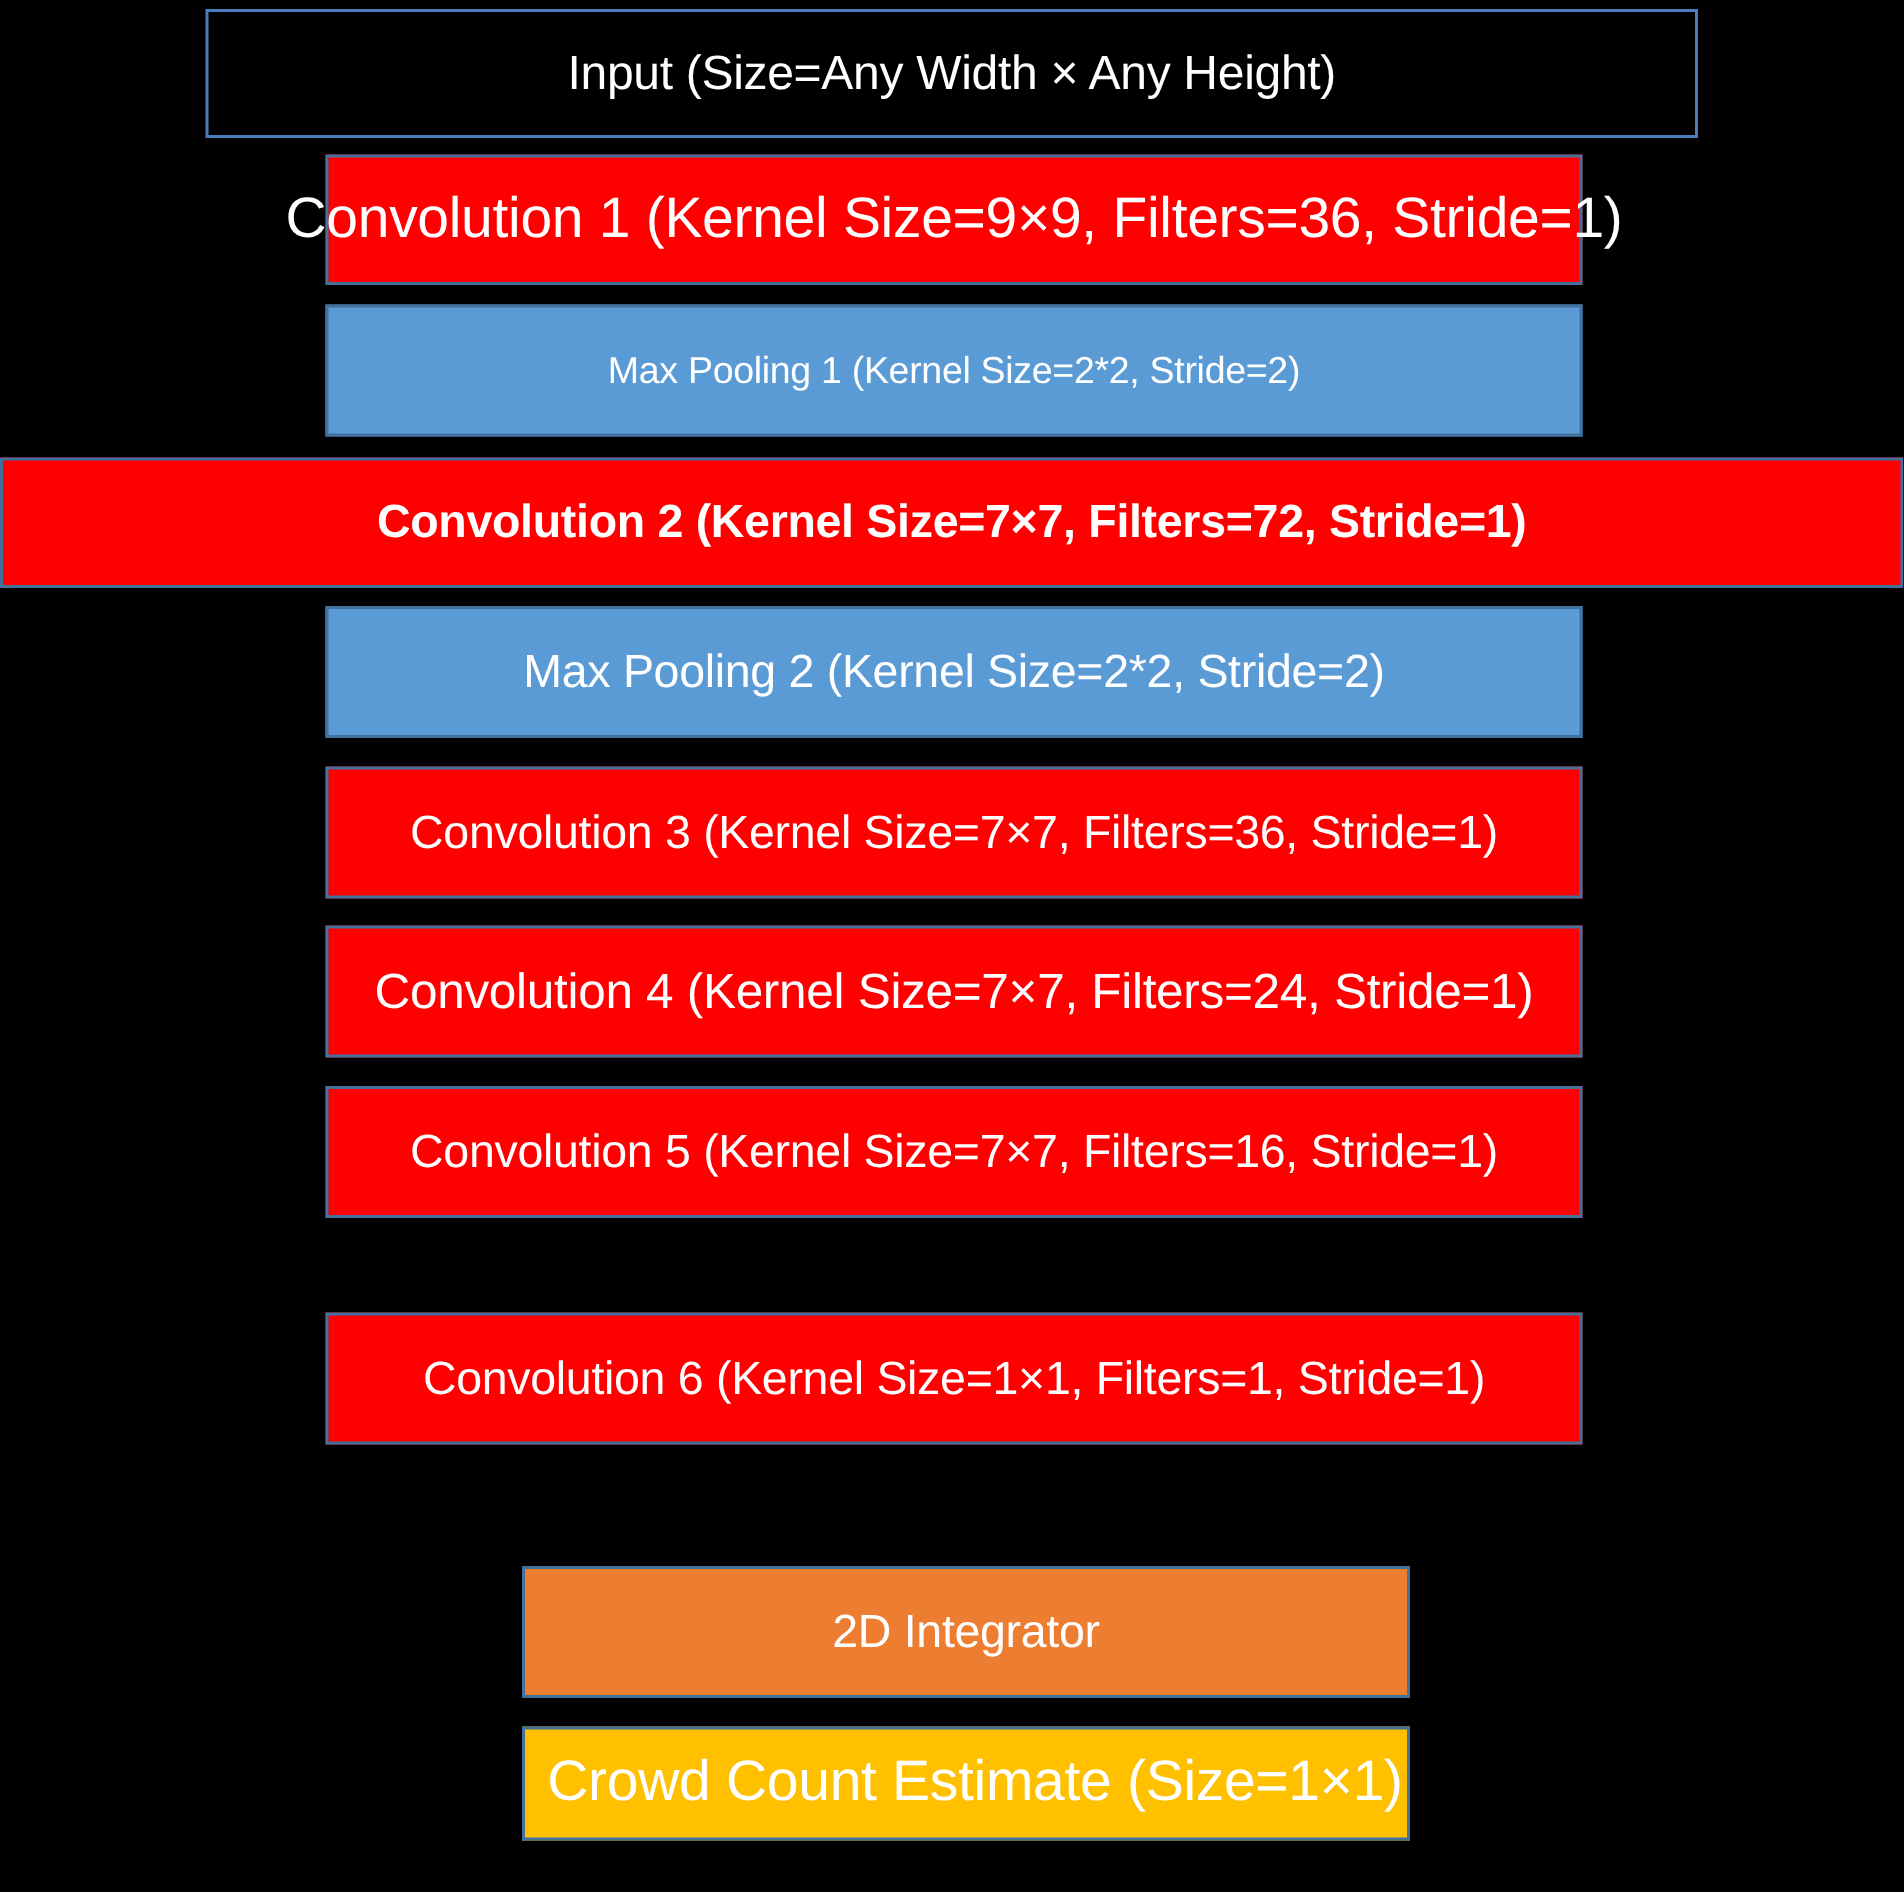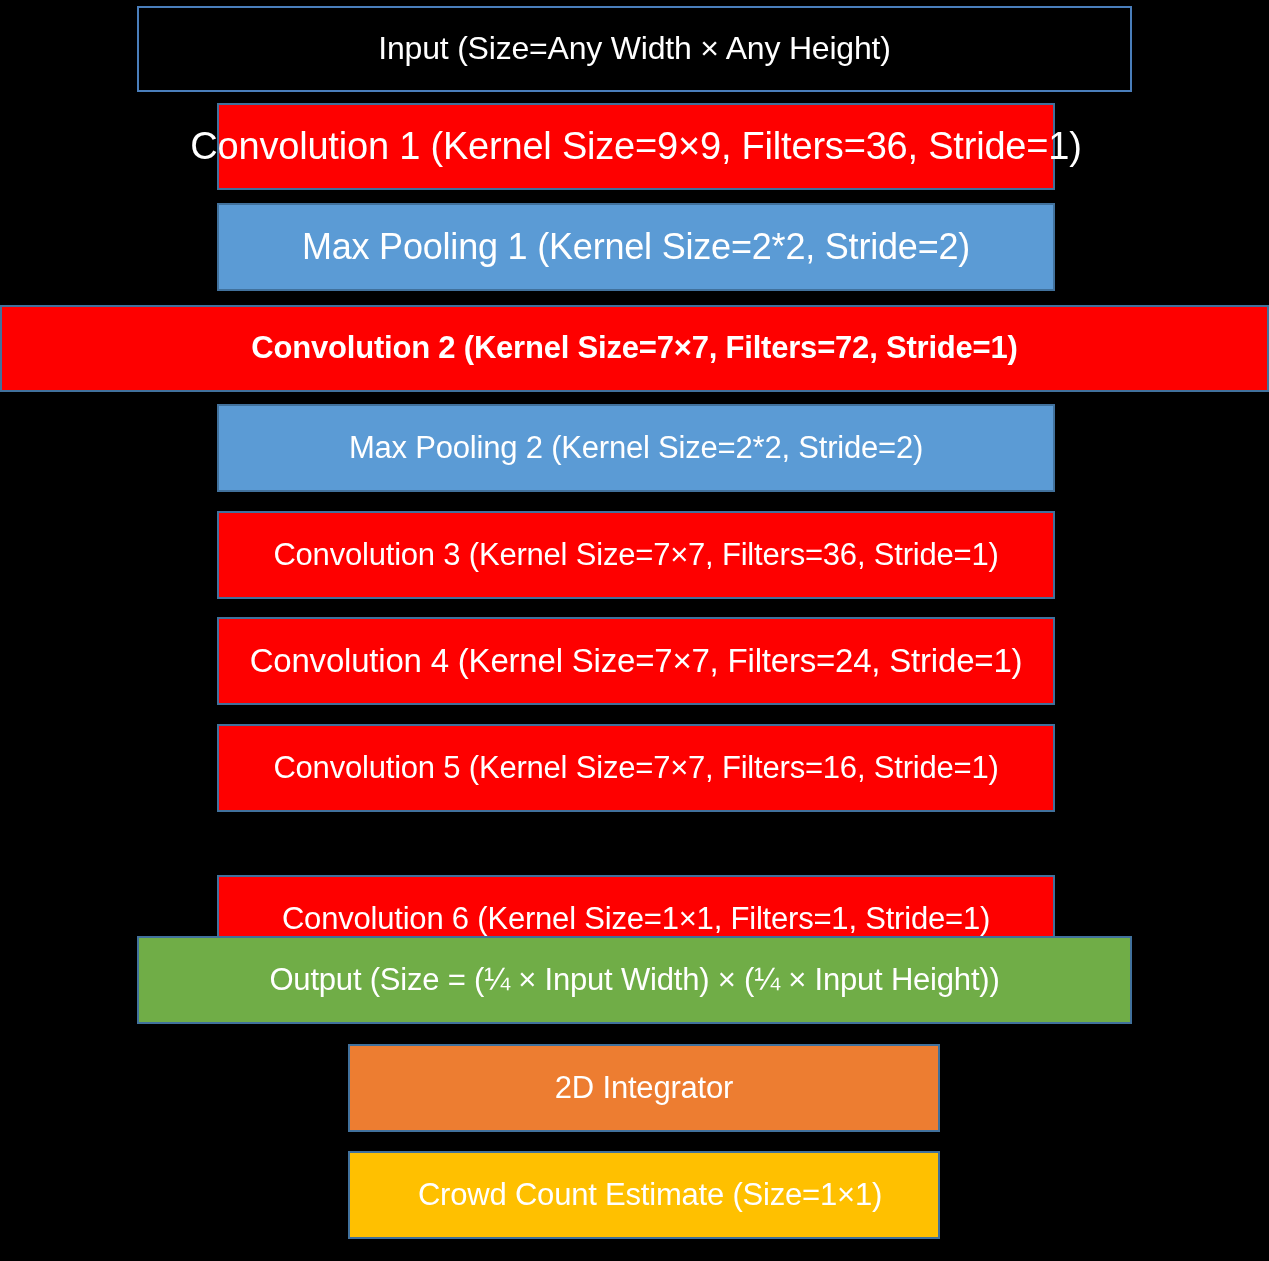--- a/index.html
+++ b/index.html
@@ -55,21 +55,21 @@
 <div id="canvas">
 
   <div class="layer-box fill-input w-wide" style="top:6px; height:86px; font-size:32px;">
     <span class="layer-label">Input (Size=Any Width × Any Height)</span>
   </div>
 
   <div class="layer-box fill-conv w-std" style="top:103px; height:87px; font-size:38px;">
     <span class="layer-label">Convolution 1 (Kernel Size=9×9, Filters=36, Stride=1)</span>
   </div>
 
-  <div class="layer-box fill-pool w-std" style="top:203px; height:88px; font-size:36px;">
+  <div class="layer-box fill-pool w-std" style="top:203px; height:88px; font-size:25px;">
     <span class="layer-label">Max Pooling 1 (Kernel Size=2*2, Stride=2)</span>
   </div>
 
   <div class="layer-box fill-conv w-full" style="top:305px; height:87px; font-size:31px;">
     <span class="layer-label">Convolution 2 (Kernel Size=7×7, Filters=72, Stride=1)</span>
   </div>
 
   <div class="layer-box fill-pool w-std" style="top:404px; height:88px; font-size:31px;">
     <span class="layer-label">Max Pooling 2 (Kernel Size=2*2, Stride=2)</span>
   </div>
@@ -83,25 +83,22 @@
   </div>
 
   <div class="layer-box fill-conv w-std" style="top:724px; height:88px; font-size:31px;">
     <span class="layer-label">Convolution 5 (Kernel Size=7×7, Filters=16, Stride=1)</span>
   </div>
 
   <div class="layer-box fill-conv w-std" style="top:831px; height:88px; font-size:31px;margin-top:44px;">
     <span class="layer-label">Convolution 6 (Kernel Size=1×1, Filters=1, Stride=1)</span>
   </div>
 
-  <div class="layer-box fill-output w-wide" style="top:936px; height:88px; font-size:31px;">
-    <span class="layer-label">Output (Size = (¼ × Input Width) ×  (¼ × Input Height))</span>
-  </div>
 
   <div class="layer-box fill-integ w-narrow" style="top:1044px; height:88px; font-size:31px;">
     <span class="layer-label">2D Integrator</span>
   </div>
 
-  <div class="layer-box fill-count w-narrow" style="top:1151px; height:88px; font-size:31px;padding-left:12px;">
+  <div class="layer-box fill-count w-narrow" style="top:1151px; height:76px; font-size:38px;padding-left:12px;">
     <span class="layer-label">Crowd Count Estimate (Size=1×1)</span>
   </div>
 
 </div>
 
 </body></html>

